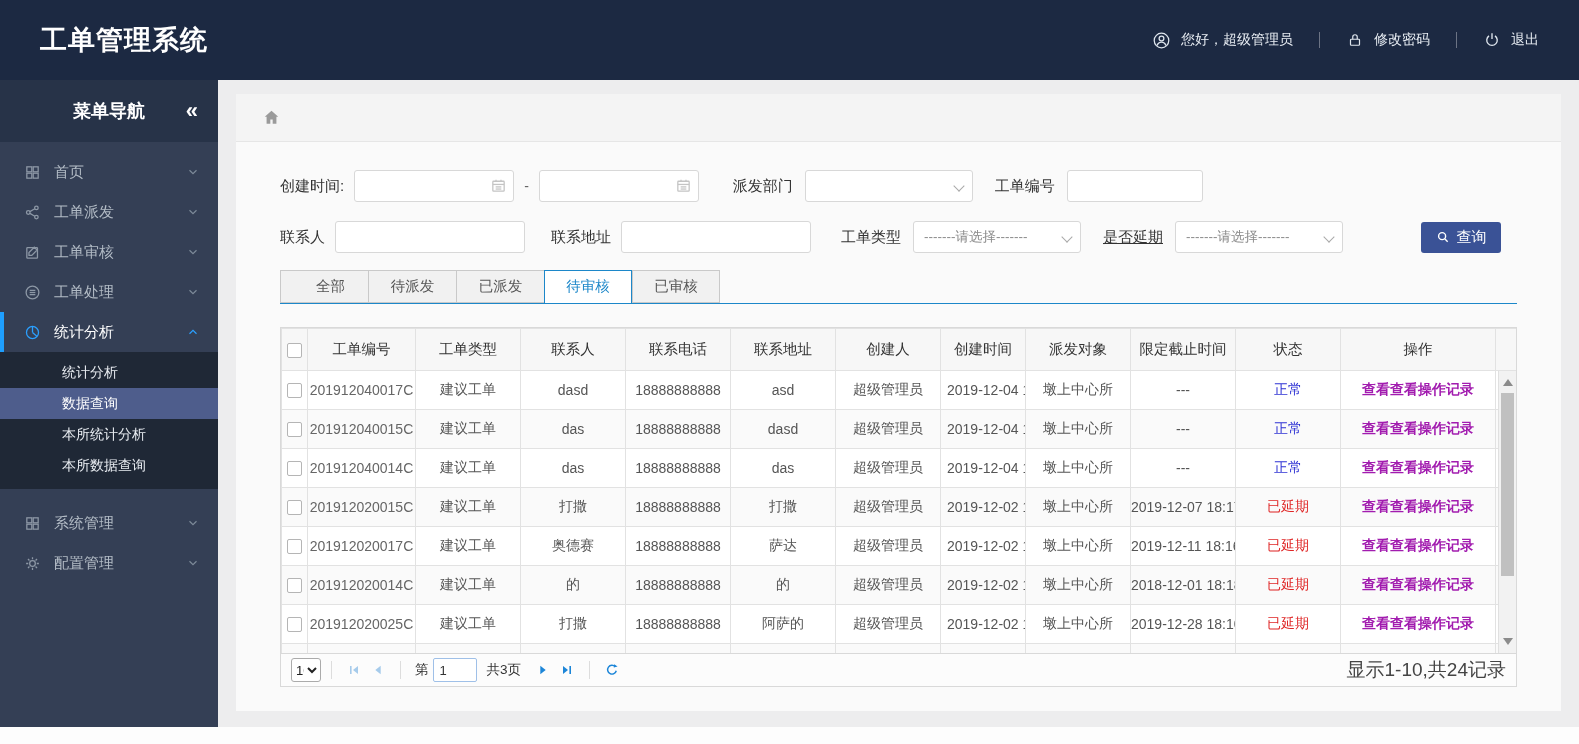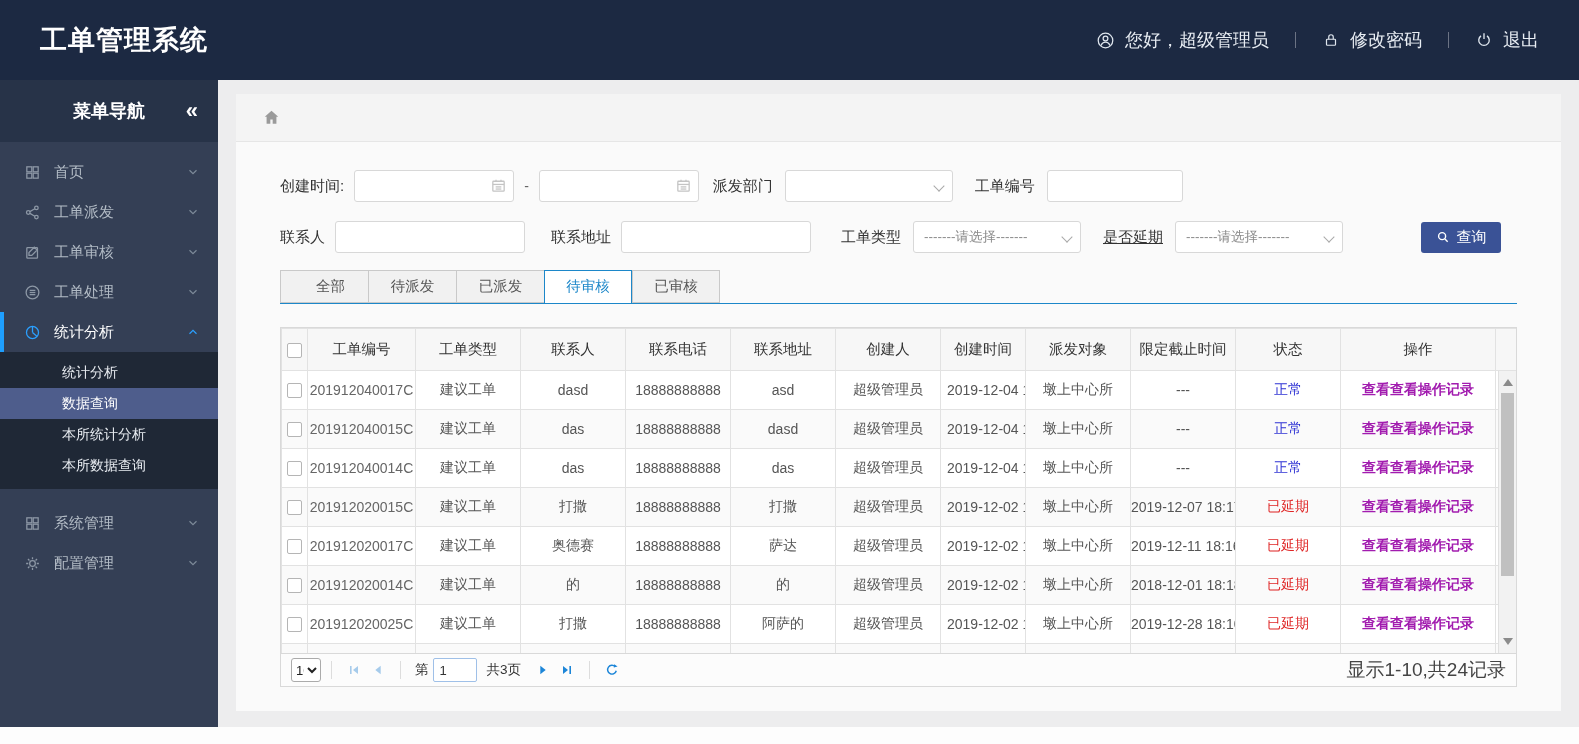--- a/index.html
+++ b/index.html
@@ -4,21 +4,21 @@
 <style>
   * { margin:0; padding:0; box-sizing:border-box; }
   html,body { width:1579px; height:744px; font-family:"Liberation Sans", sans-serif; background:#ffffff; overflow:hidden; }
   body { position:relative; }
   svg { display:block; }
 
   
   .topbar { position:absolute; left:0; top:0; width:1579px; height:80px; background:#1c2942;
             display:flex; align-items:center; justify-content:space-between; padding:0 40px; }
   .brand { color:#ffffff; font-size:27px; font-weight:bold; letter-spacing:1px; }
-  .top-right { display:flex; align-items:center; color:#e8edf3; font-size:18px; }
+  .top-right { display:flex; align-items:center; color:#e8edf3; font-size:14px; }
   .top-item { display:flex; align-items:center; gap:10px; cursor:pointer; }
   .top-item .ticon { color:#dfe6ee; }
   .top-sep { width:1px; height:16px; background:rgba(255,255,255,.35); margin:0 26px; }
 
   
   .sidebar { position:absolute; left:0; top:80px; width:218px; height:647px; background:#343f55; color:#b3bcc6; }
   .side-title { height:62px; background:#273348; display:flex; align-items:center; justify-content:center;
                 color:#fff; font-size:18px; font-weight:bold; position:relative; }
   .collapse { position:absolute; right:22px; top:50%; transform:translateY(-50%); font-size:22px; font-weight:bold;
               color:#fff; cursor:pointer; letter-spacing:-2px; }
@@ -294,21 +294,21 @@
             <svg width="17" height="17" viewBox="0 0 24 24" fill="none" stroke="currentColor" stroke-width="1.8">
                 <rect x="4" y="6" width="16" height="14" rx="1"></rect>
                 <line x1="4" y1="10.5" x2="20" y2="10.5"></line>
                 <line x1="8.5" y1="4" x2="8.5" y2="7"></line>
                 <line x1="15.5" y1="4" x2="15.5" y2="7"></line>
                 <line x1="8" y1="14" x2="16" y2="14"></line>
                 <line x1="8" y1="17" x2="16" y2="17"></line>
               </svg>
           </span>
         </span>
-        <span class="flabel" style="margin-left:14px;">派发部门</span>
+        <span class="flabel" style="margin-left:34px;">派发部门</span>
         <span class="sel w165">
             <span></span>
           </span>
         <span class="flabel" style="margin-left:22px;">工单编号</span>
         <input class="inp" style="width: 136px; margin-left: 12px;" value="">
       </div>
       <div class="frow" style="margin-bottom:0;">
         <span class="flabel">联系人</span>
         <input class="inp" style="width: 190px; margin-left: 10px;" value="">
         <span class="flabel" style="margin-left:26px;">联系地址</span>

